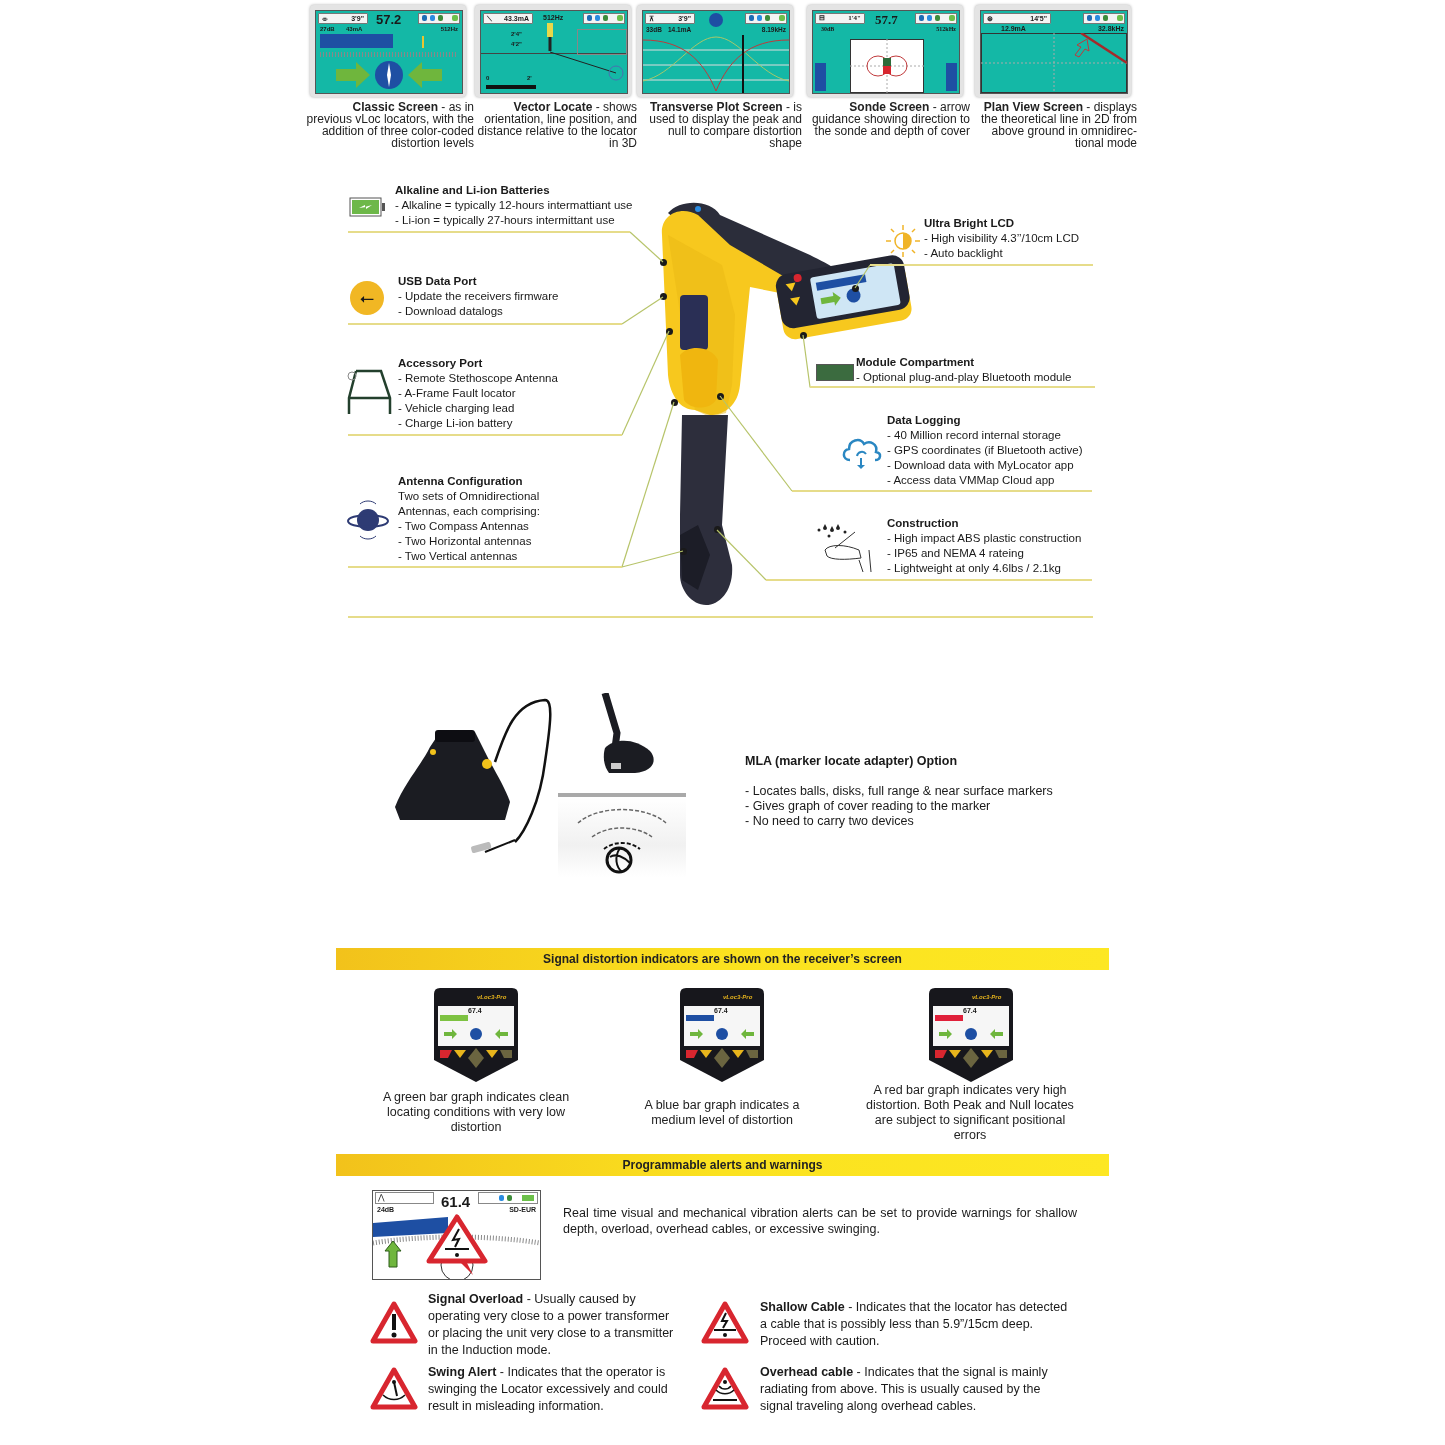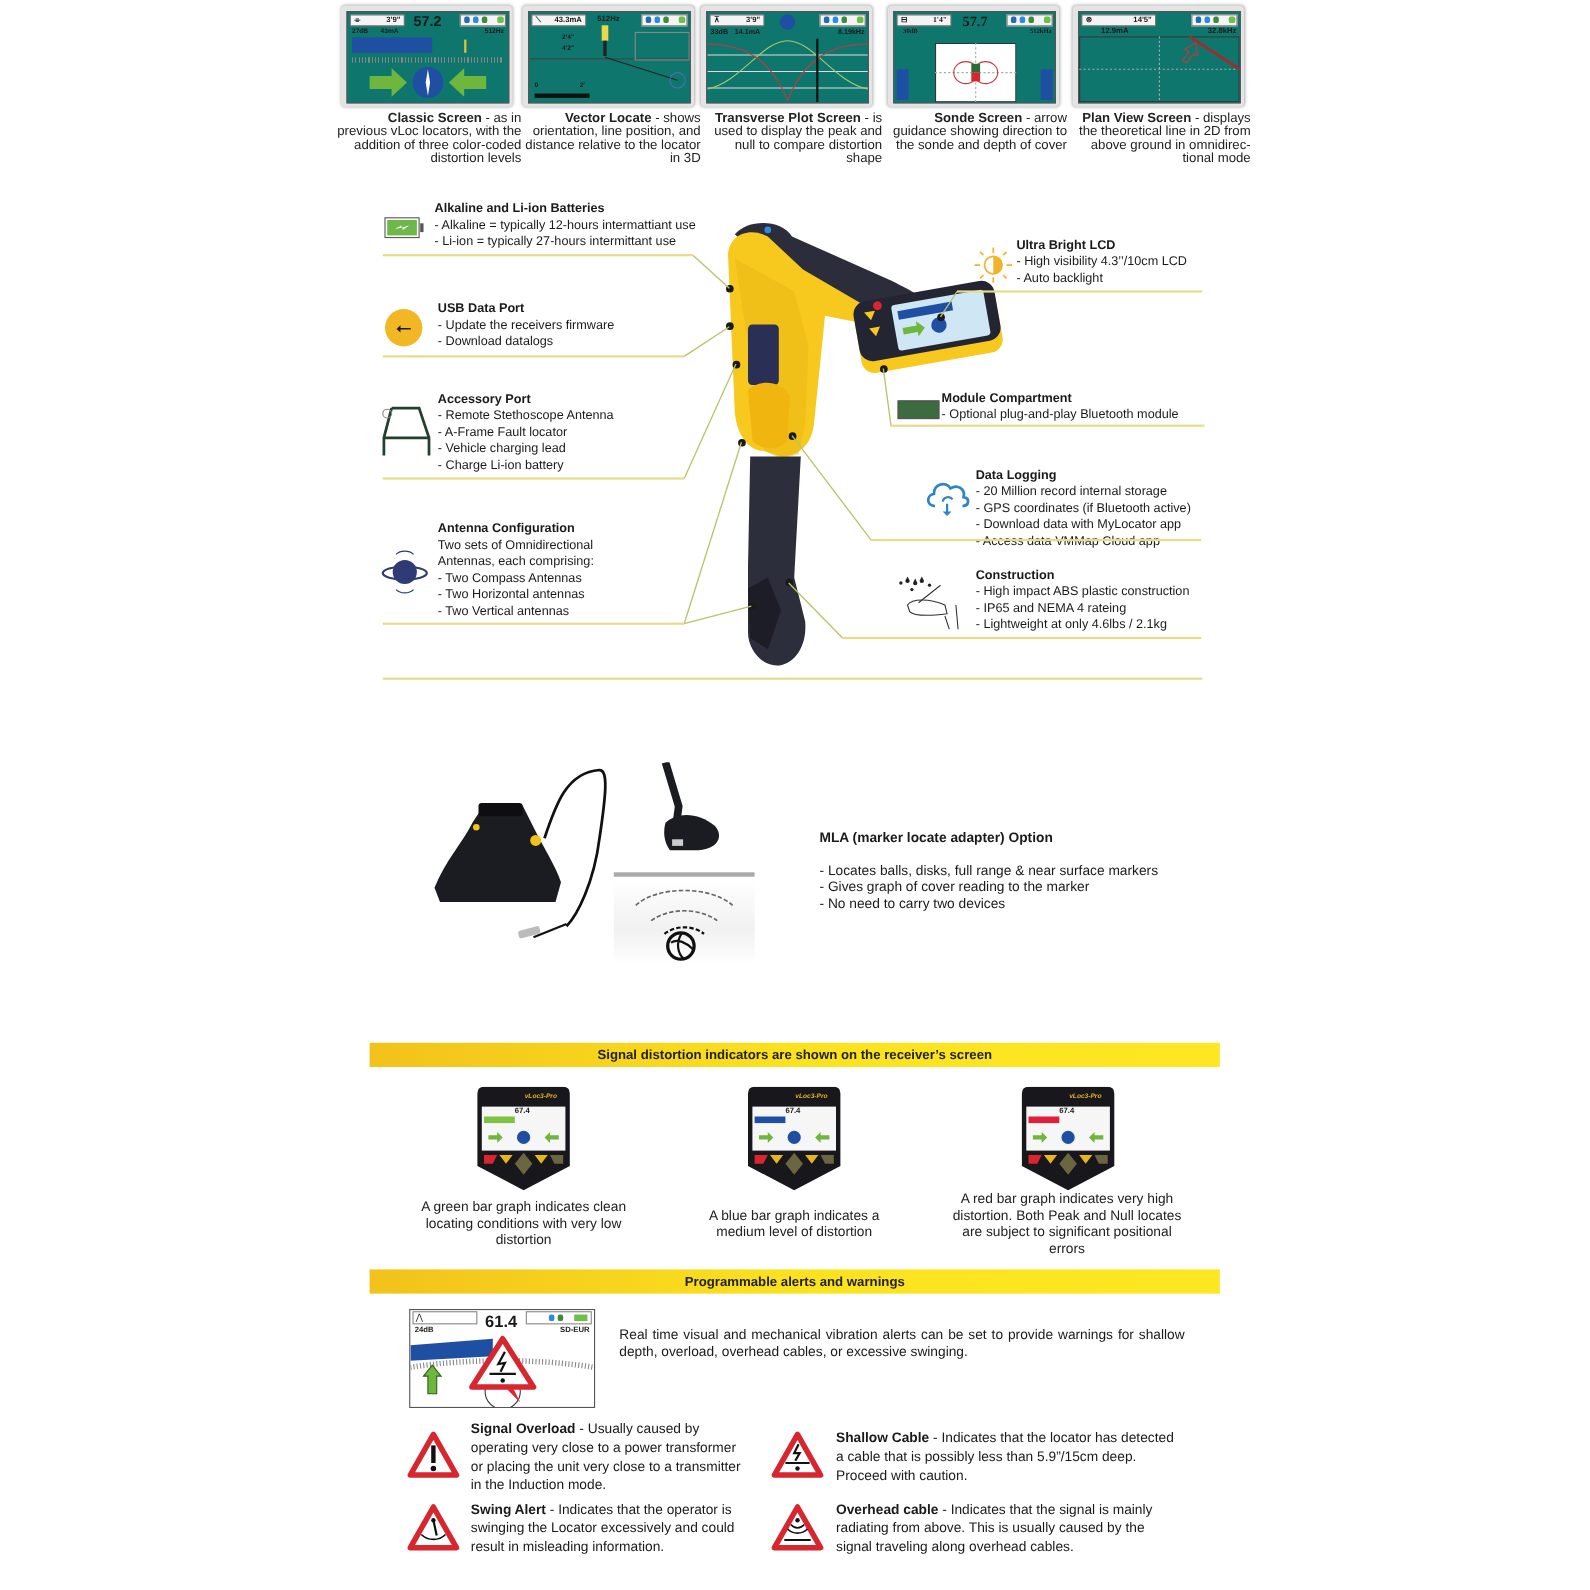--- a/index.html
+++ b/index.html
@@ -1,20 +1,20 @@
 <!DOCTYPE html>
 <html><head>
 <meta charset="utf-8">
 <style>
   html,body{margin:0;padding:0;background:#fff;}
   body{width:1445px;height:1445px;position:relative;overflow:hidden;font-family:"Liberation Sans",sans-serif;color:#1a1a1a;}
   .abs{position:absolute;}
   
   .thumb{position:absolute;top:5px;width:156px;height:92px;background:#e4e4e4;border-radius:4px;box-shadow:0 0 3px #aaa;}
-  .thumb .scr{position:absolute;left:5px;top:5px;width:146px;height:82px;background:#0f766e;border:1px solid #555;overflow:hidden;font-size:7px;font-weight:bold;}
+  .thumb .scr{position:absolute;left:5px;top:5px;width:146px;height:82px;background:#14b8a6;border:1px solid #555;overflow:hidden;font-size:7px;font-weight:bold;}
   .thumb .hdr{position:absolute;left:2px;top:2px;height:9px;border:1px solid #777;border-radius:1px;background:#f4f4f4;font-size:7px;line-height:9px;padding:0 3px;}
   .thumb .icons{position:absolute;right:2px;top:2px;width:40px;height:9px;border:1px solid #777;background:#f4f4f4;}
   .thumb .icons i{position:absolute;top:1px;width:5px;height:6px;border-radius:2px;}
   .cap{position:absolute;top:101px;width:170px;text-align:right;font-size:12px;line-height:12px;color:#222;}
   .cap b{font-weight:bold;}
   
   .feat-title{font-weight:bold;font-size:11.5px;line-height:15px;}
   .feat-line{font-size:11.5px;line-height:15px;}
   .rule{position:absolute;height:2px;background:#e6dc8a;}
   .dot{position:absolute;width:7px;height:7px;border-radius:50%;background:#1a1a1a;}
@@ -286,23 +286,23 @@
   <div class="feat-line">- Optional plug-and-play Bluetooth module</div>
 </div>
 <div class="rule" style="left:810px;top:386px;width:285px"></div>
 
 <svg class="abs" style="left:840px;top:432px" width="42" height="38">
     <path d="M10,28 C2,28 2,18 9,17 C9,8 20,5 24,12 C30,8 38,12 36,20 C42,21 41,28 35,28" fill="none" stroke="#2a87c2" stroke-width="2.5"></path>
     <path d="M17,24 A5,5 0 0,1 26,22" fill="none" stroke="#2a87c2" stroke-width="2"></path>
     <line x1="21" y1="26" x2="21" y2="36" stroke="#2a87c2" stroke-width="2"></line>
     <polygon points="17,33 25,33 21,37" fill="#2a87c2"></polygon>
   </svg>
-<div class="abs" style="left:887px;top:413px;margin-top:12px;">
+<div class="abs" style="left:887px;top:413px;">
   <div class="feat-title">Data Logging</div>
-  <div class="feat-line">- 20 Million record internal storage</div>
+  <div class="feat-line">- 40 Million record internal storage</div>
   <div class="feat-line">- GPS coordinates (if Bluetooth active)</div>
   <div class="feat-line">- Download data with MyLocator app</div>
   <div class="feat-line">- Access data VMMap Cloud app</div>
 </div>
 <div class="rule" style="left:792px;top:490px;width:300px"></div>
 
 <svg class="abs" style="left:815px;top:520px" width="68" height="55">
     <g fill="#222">
       <circle cx="4" cy="10" r="1.5"></circle>
       <path d="M10,4 l2,4 a2,2 0 1,1 -4,0z"></path>

